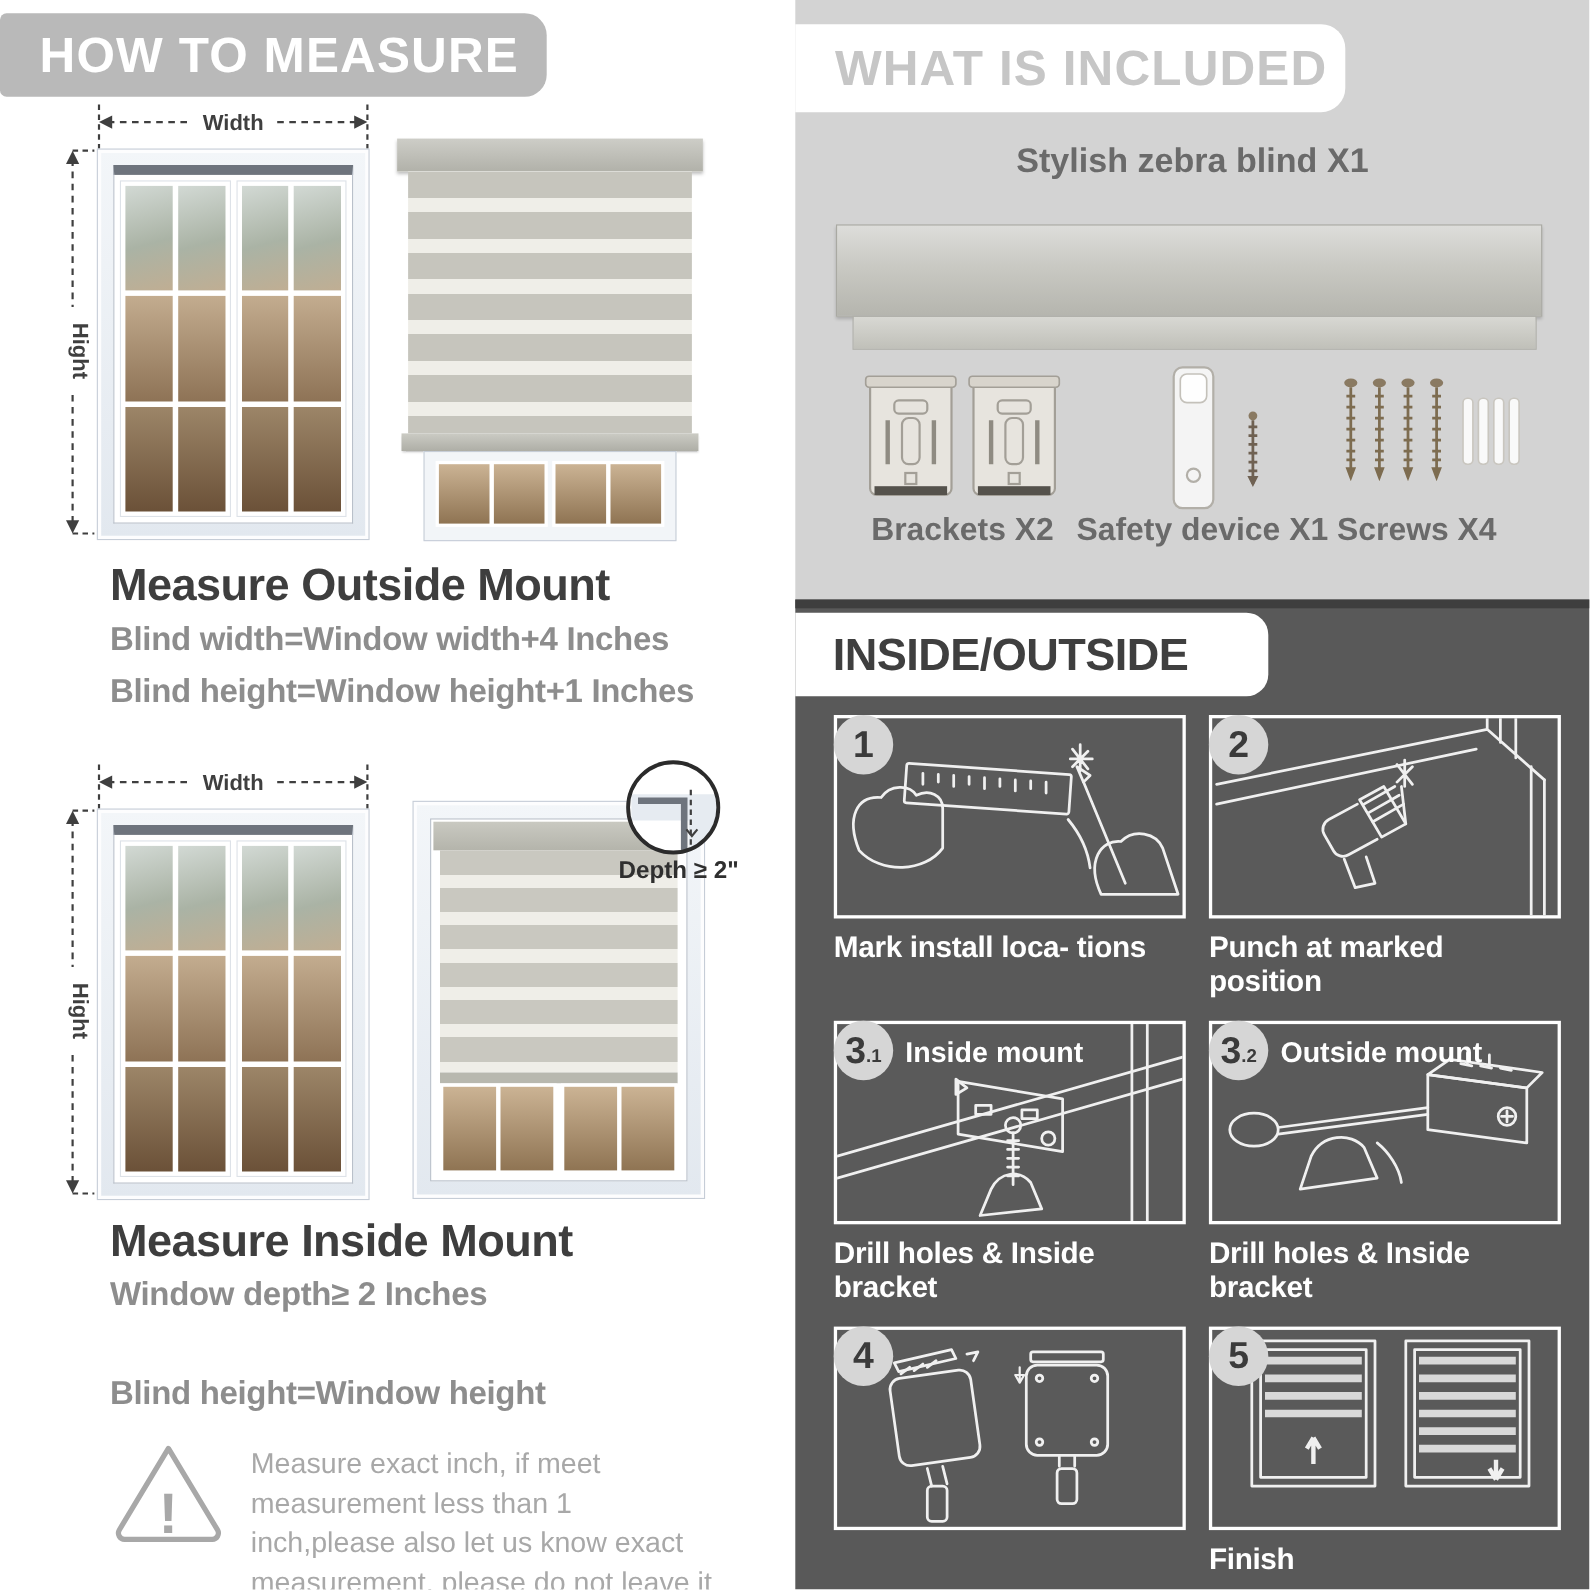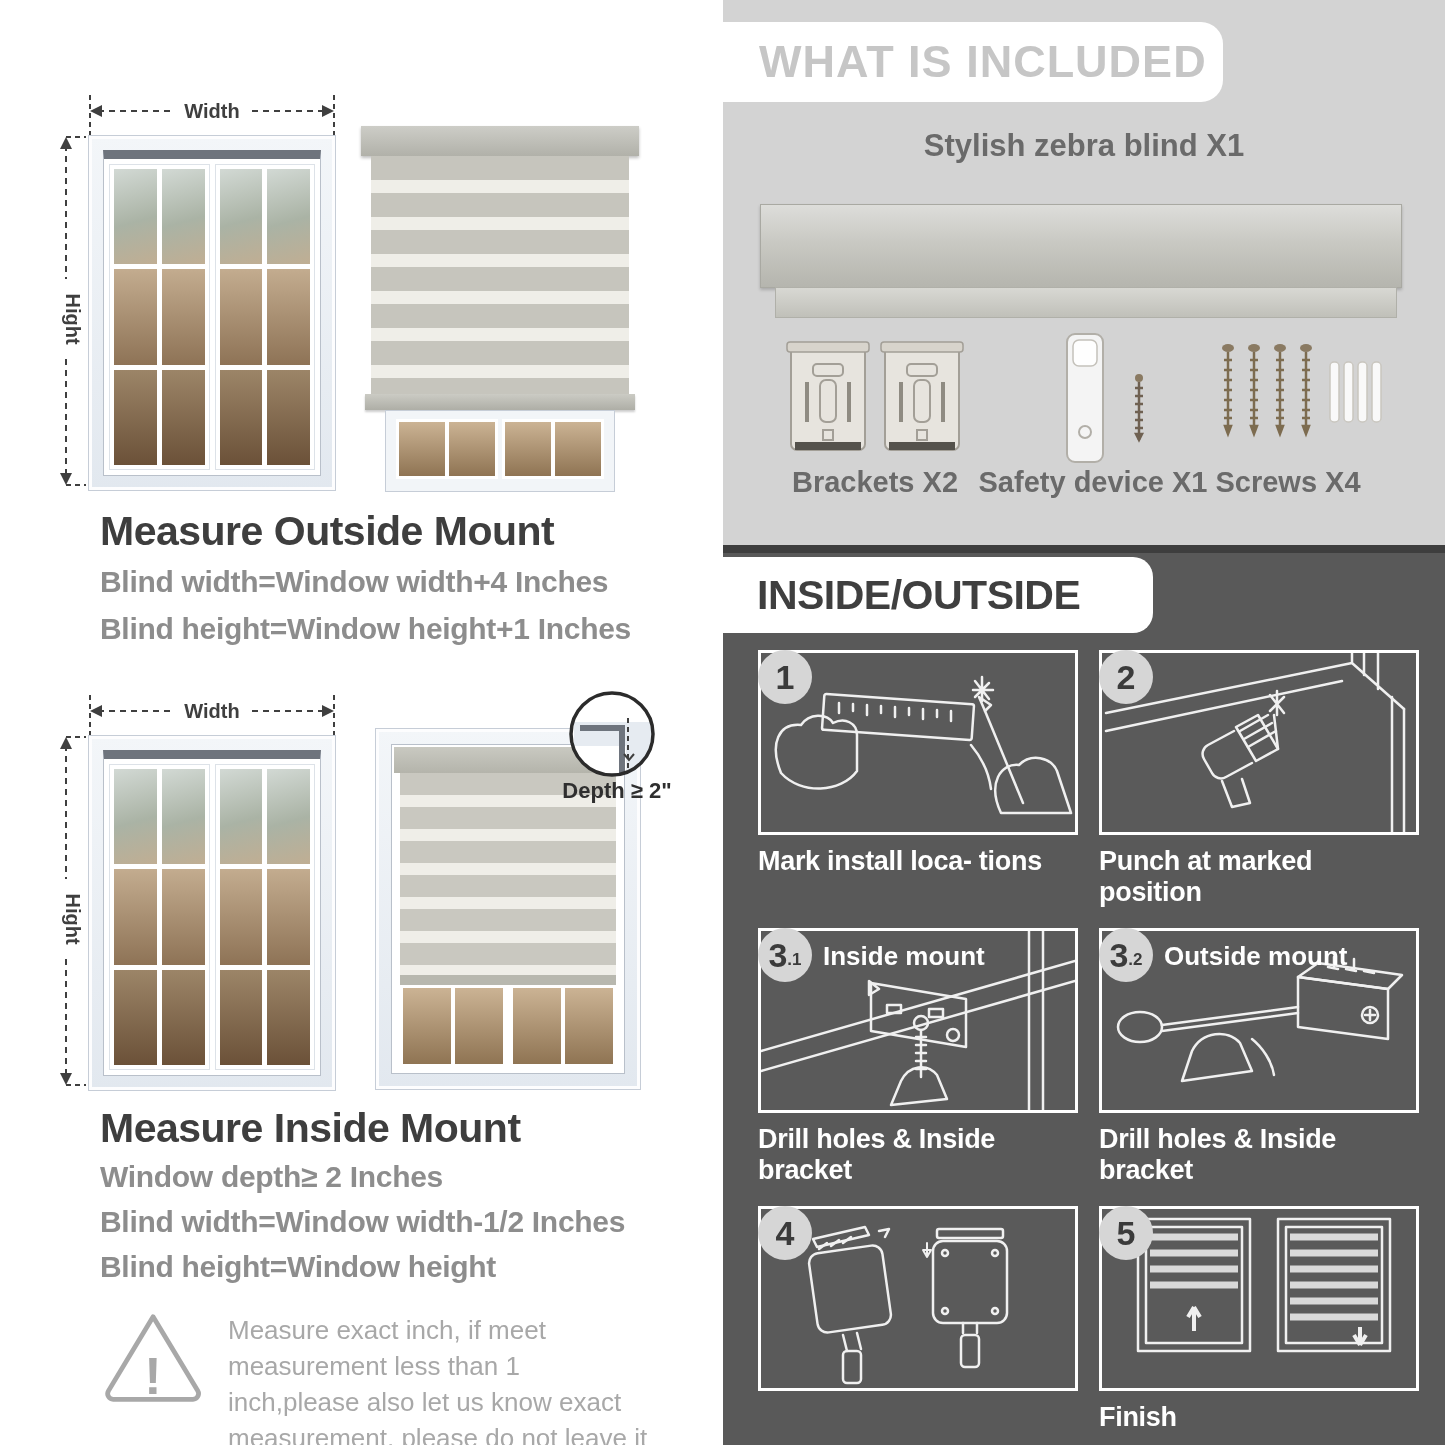--- a/index.html
+++ b/index.html
@@ -88,20 +88,21 @@
   .step-label{position:absolute;left:62px;top:10px;color:#fff;font-weight:bold;font-size:26px;z-index:2;}
   .step-caption{margin-top:11px;color:#fff;font-weight:bold;font-size:27px;letter-spacing:-0.3px;}
   .art{position:absolute;inset:0;width:100%;height:100%;}
   .art *{vector-effect:non-scaling-stroke;}
 </style>
 </head>
 <body>
 
 <div class="left-col">
 
+  <div class="band">HOW TO MEASURE</div>
 
   <div class="win" style="left:88px;top:135px;width:248px;height:356px;">
     <svg class="abs" style="left:-4px;top:-42px;" width="256" height="44">
       <g stroke="#3f3f3f" stroke-width="2" fill="none">
         <line x1="6" y1="2" x2="6" y2="42" stroke-dasharray="5 4"></line>
         <line x1="250" y1="2" x2="250" y2="42" stroke-dasharray="5 4"></line>
         <line x1="14" y1="18" x2="88" y2="18" stroke-dasharray="6 5"></line>
         <line x1="168" y1="18" x2="242" y2="18" stroke-dasharray="6 5"></line>
       </g>
       <polygon points="6,18 18,12 18,24" fill="#3f3f3f"></polygon>
@@ -235,21 +236,20 @@
       <path d="M14,40 L56,40 L56,92" fill="none" stroke="#6e747d" stroke-width="6"></path>
       <line x1="62" y1="30" x2="62" y2="88" stroke="#3f3f3f" stroke-width="2" stroke-dasharray="5 4"></line>
       <path d="M58,66 l5,6 l5,-6" fill="none" stroke="#3f3f3f" stroke-width="2"></path>
     </g>
     <circle cx="46" cy="46" r="41" fill="none" stroke="#2b2b2b" stroke-width="3.5"></circle>
   </svg>
   <div class="depth-label">Depth ≥ 2"</div>
 
   <h2 class="sec-title" style="left:100px;top:1105px;">Measure Inside Mount</h2>
   <p class="formula" style="left:100px;top:1160px;">Window depth≥ 2 Inches</p>
-  <p class="formula" style="left:100px;top:1205px;">Blind width=Window width-1/2 Inches</p>
   <p class="formula" style="left:100px;top:1250px;">Blind height=Window height</p>
 
   <svg class="abs" style="left:98px;top:1312px;" width="110" height="96">
     <path d="M55,8 L102,86 a6,6 0 0 1 -5,9 L13,95 a6,6 0 0 1 -5,-9 Z" fill="none" stroke="#a8a8a8" stroke-width="5" stroke-linejoin="round" transform="scale(0.95) translate(3,-3)"></path>
     <text x="55" y="82" text-anchor="middle" font-size="52" font-weight="bold" fill="#a8a8a8">!</text>
   </svg>
   <div class="warning-text">Measure exact inch, if meet measurement less than 1 inch,please also let us know exact measurement, please do not leave it</div>
 </div>
 
 <div class="right-top">

